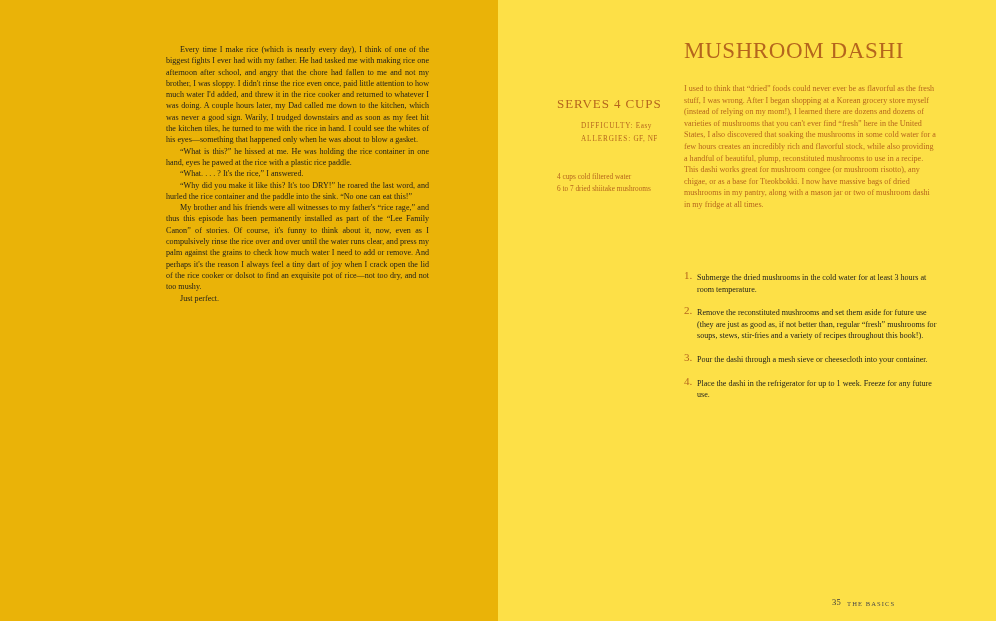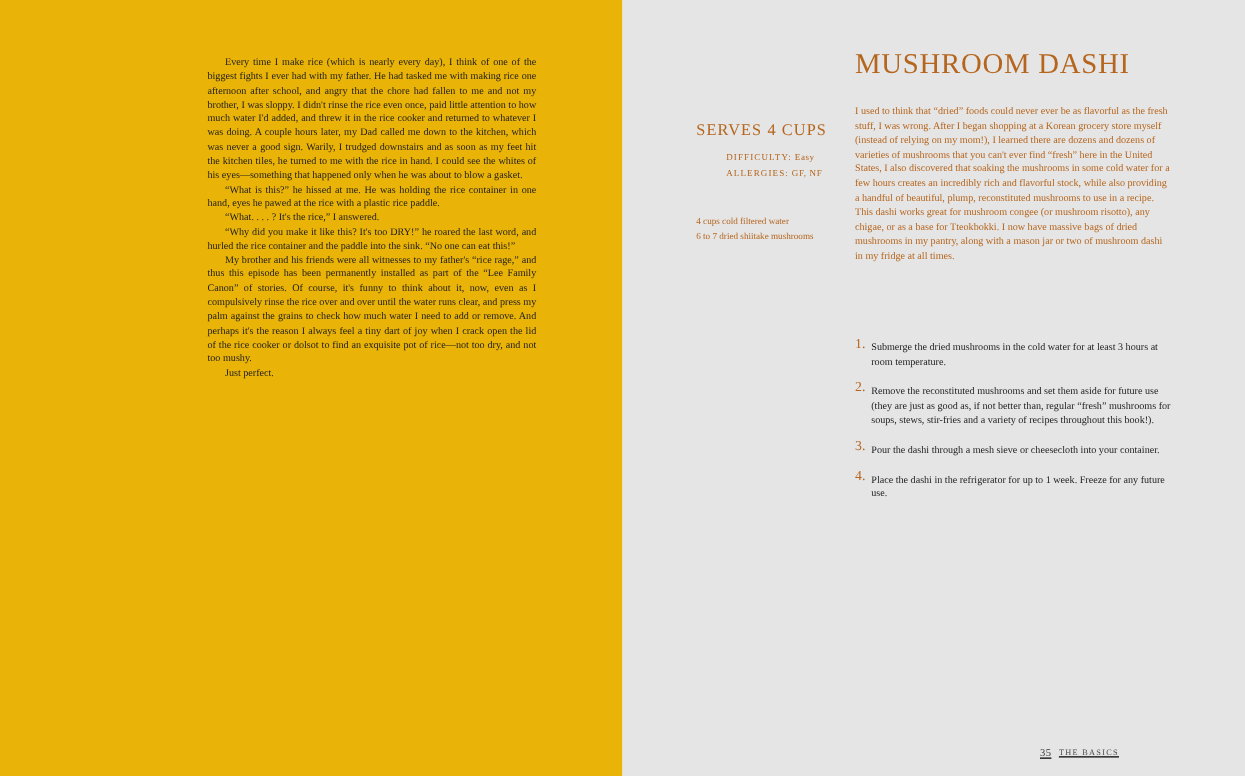--- a/index.html
+++ b/index.html
@@ -22,21 +22,21 @@
   .page-left {
     position: relative;
     width: 498px;
     height: 621px;
     background: #eab308;
   }
   .page-right {
     position: relative;
     width: 498px;
     height: 621px;
-    background: #e5e5e5;
+    background: #fde047;
   }
   
   .left-body {
     position: absolute;
     left: 166px;
     top: 44px;
     width: 263px;
     font-size: 8.1px;
     line-height: 11.3px;
     color: #1c1c1c;
@@ -161,23 +161,22 @@
     top: -2px;
     color: #b5651d;
     font-size: 11px;
     line-height: 11px;
   }
   .folio-right-inner {
     position: absolute;
     left: 334px;
     bottom: 14px;
     display: flex;
-    align-items: center;
+    align-items: flex-end;
     gap: 6px;
-    text-decoration: underline;
   }
 </style>
 </head>
 <body>
 
 <div class="spread">
 
   <div class="page-left">
     <div class="left-body">
       <p class="first">Every time I make rice (which is nearly every day), I think of one of the biggest fights I ever had with my father. He had tasked me with making rice one afternoon after school, and angry that the chore had fallen to me and not my brother, I was sloppy. I didn't rinse the rice even once, paid little attention to how much water I'd added, and threw it in the rice cooker and returned to whatever I was doing. A couple hours later, my Dad called me down to the kitchen, which was never a good sign. Warily, I trudged downstairs and as soon as my feet hit the kitchen tiles, he turned to me with the rice in hand. I could see the whites of his eyes—something that happened only when he was about to blow a gasket.</p>

